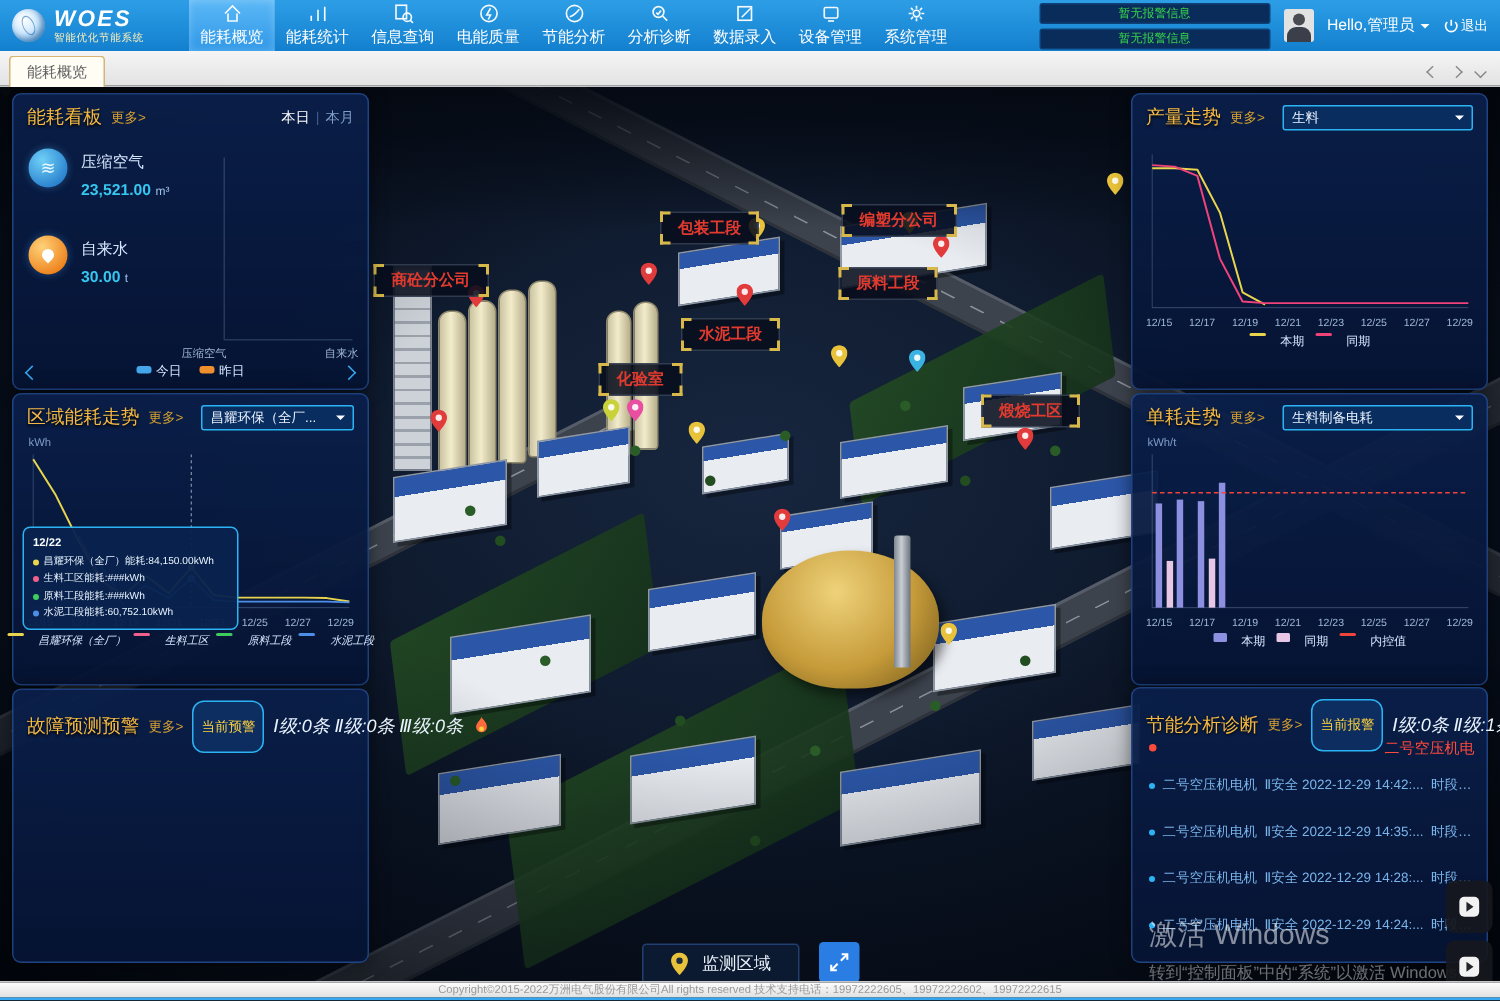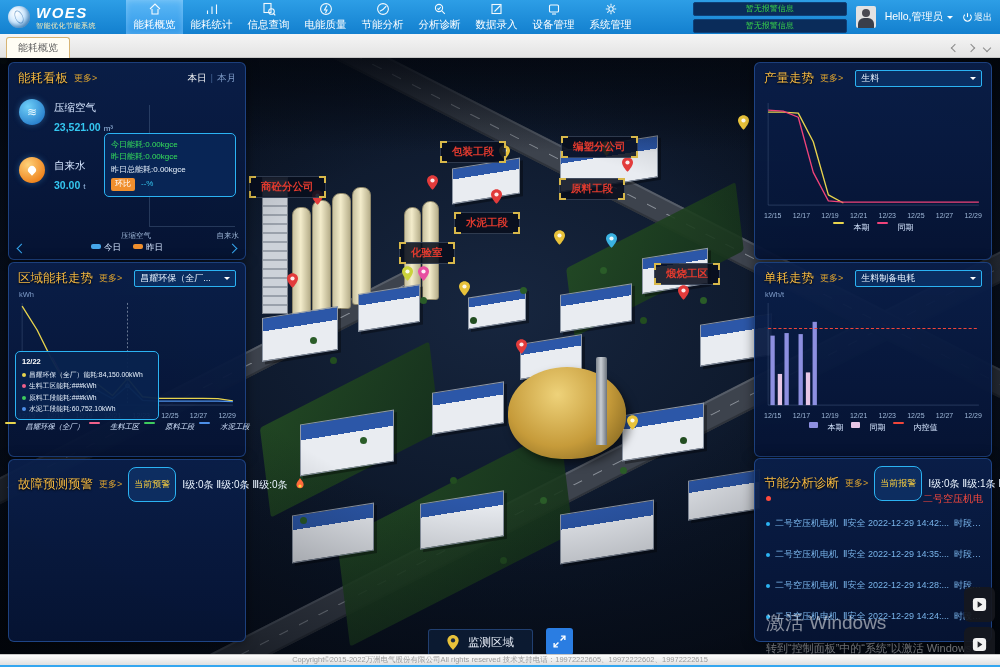--- a/index.html
+++ b/index.html
@@ -75,21 +75,21 @@
   .p-diag{right:8px;top:401px;height:182px;}
   .panel-h{display:flex;align-items:center;gap:6px;padding:7px 9px 3px;}
   .panel-title{color:#f5b942;font-size:12.5px;font-weight:normal;text-shadow:0 1px 2px #000;white-space:nowrap;}
   .more{color:#d8a030;font-size:9px;cursor:pointer;white-space:nowrap;}
   .spacer{flex:1;}
   .toggle{font-size:9.5px;color:#7f9cc8;white-space:nowrap;cursor:pointer;}
   .toggle .on{color:#ffffff;}
   .toggle .sep{margin:0 4px;color:#3f5f8f;}
   .dropdown{display:flex;align-items:center;justify-content:space-between;width:120px;height:15px;background:#0a2d60;border:1px solid #2bb3f3;border-radius:2px;color:#eaf4ff;font-size:9px;padding:0 5px;cursor:pointer;white-space:nowrap;}
   .badge{border:1px solid #2bb3f3;color:#ffd23e;background:rgba(16,60,120,.55);font-size:9px;padding:10px 5px;border-radius:8px;white-space:nowrap;}
-  .levels{color:#eaf4ff;font-size:10px;white-space:nowrap;}
+  .levels{color:#eaf4ff;font-size:12px;white-space:nowrap;font-style:italic;}
   .flame{width:12px;height:13px;flex:none;}
 
   
   .board-items{position:absolute;left:10px;top:36px;width:122px;}
   .b-item{display:flex;align-items:flex-start;gap:9px;margin-bottom:24px;}
   .ico{width:26px;height:26px;border-radius:50%;display:flex;align-items:center;justify-content:center;flex:none;box-shadow:0 0 6px rgba(80,180,255,.35);}
   .ico-air{background:radial-gradient(circle at 35% 30%,#6fd0f8,#1468c0);color:#eaf8ff;font-size:12px;}
   .ico-water{background:radial-gradient(circle at 35% 30%,#ffd27a,#e86a00);}
   .drop{width:8px;height:8px;background:#fff;border-radius:0 50% 50% 50%;transform:rotate(-135deg);}
   .b-name{font-size:10.5px;color:#d6e6ff;padding-top:2px;}
@@ -390,29 +390,20 @@
             <div class="b-name">自来水</div>
             <div class="b-val"><span>30.00</span> <span class="b-unit">t</span></div>
           </span>
         </div>
       </div>
       <div class="board-chart"></div>
       <div class="board-x">
         <span>压缩空气</span>
         <span>自来水</span>
       </div>
-      <div class="board-tip">
-        <div class="tip-green">今日能耗:0.00kgce</div>
-        <div class="tip-green">昨日能耗:0.00kgce</div>
-        <div class="tip-white">昨日总能耗:0.00kgce</div>
-        <div class="tip-row">
-            <span class="tip-badge">环比</span>
-            <span class="tip-ratio">--%</span>
-          </div>
-      </div>
       <div class="board-legend" id="board-legend">
         <span class="item"><i class="sw" style="background: rgb(70, 166, 234);"></i><span>今日</span></span>
         <span class="item"><i class="sw" style="background: rgb(240, 143, 46);"></i><span>昨日</span></span>
       </div>
       <i class="pg pg-prev"></i>
       <i class="pg pg-next"></i>
     </section>
 
     <section class="panel p-region">
       <div class="panel-h">

